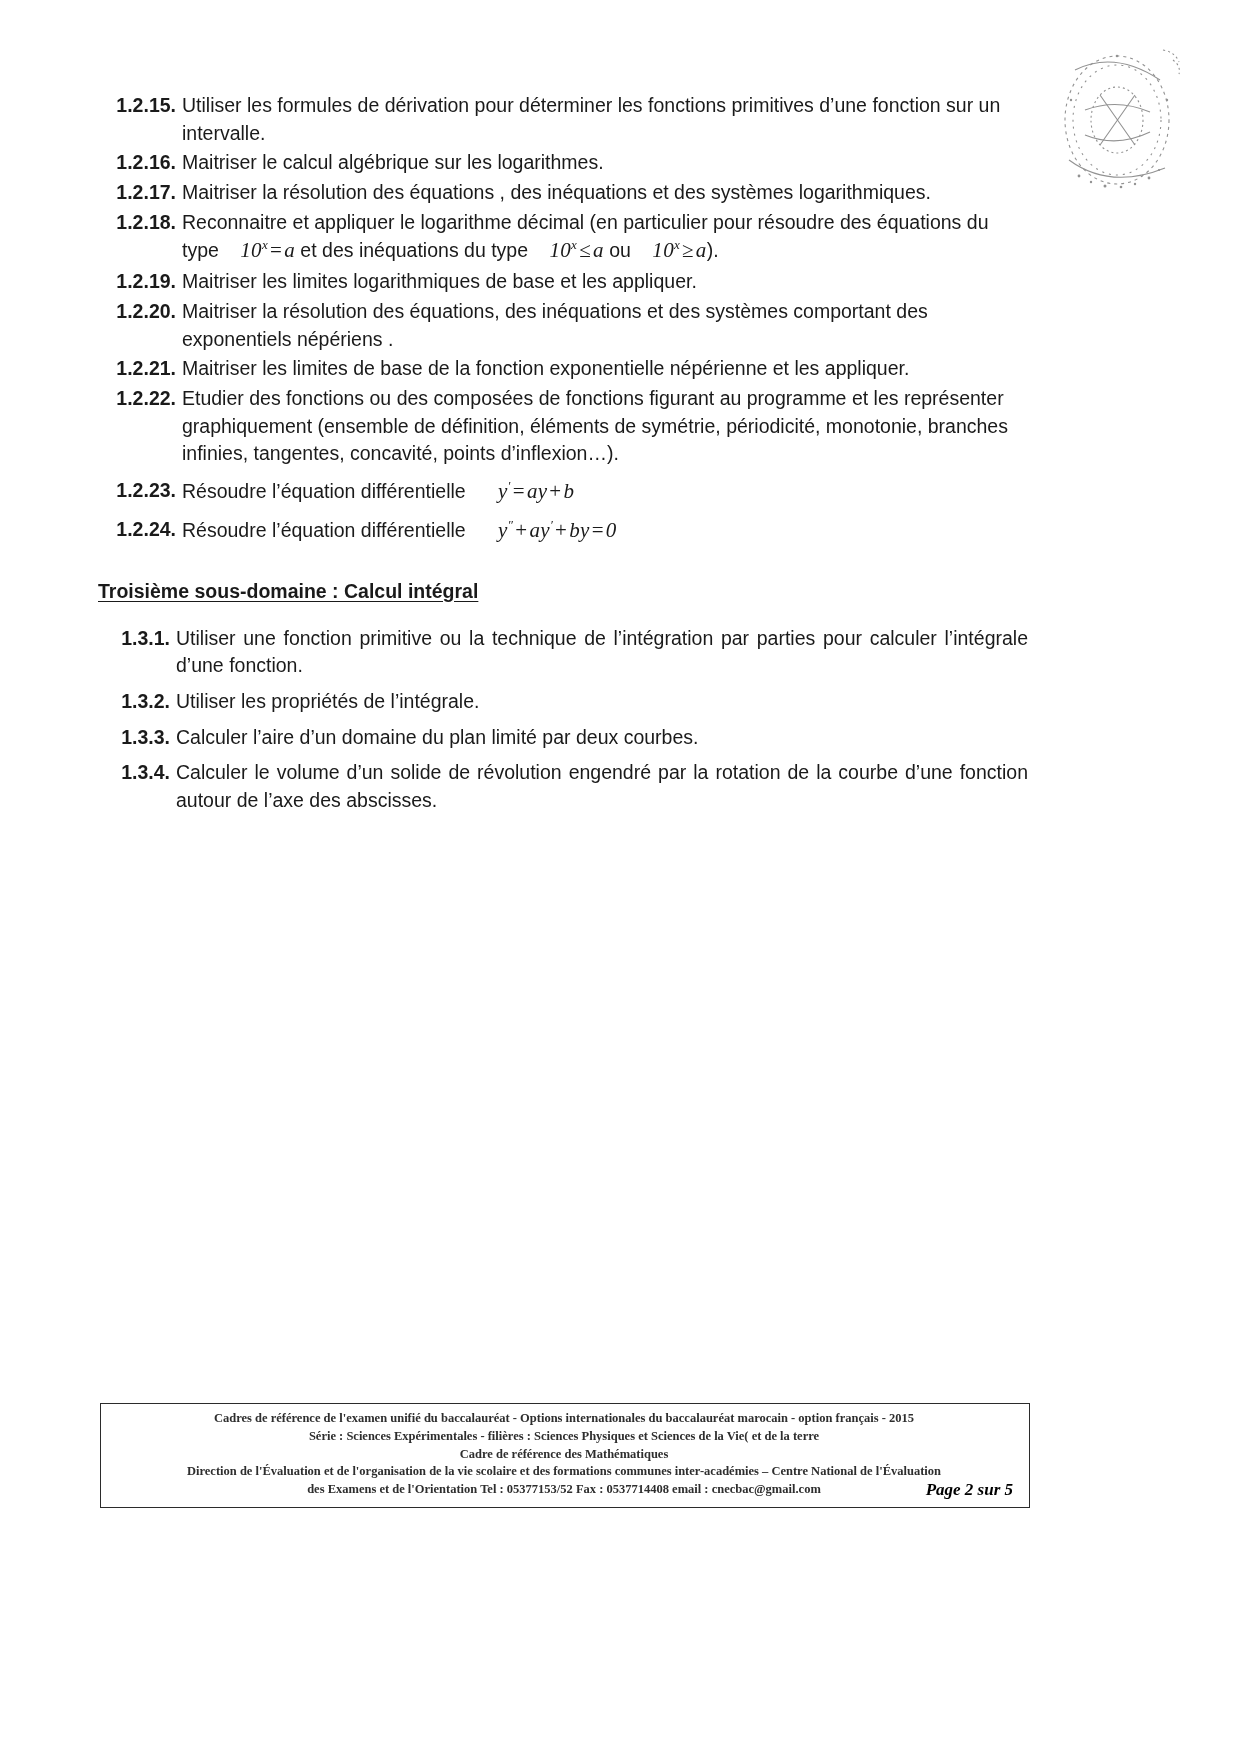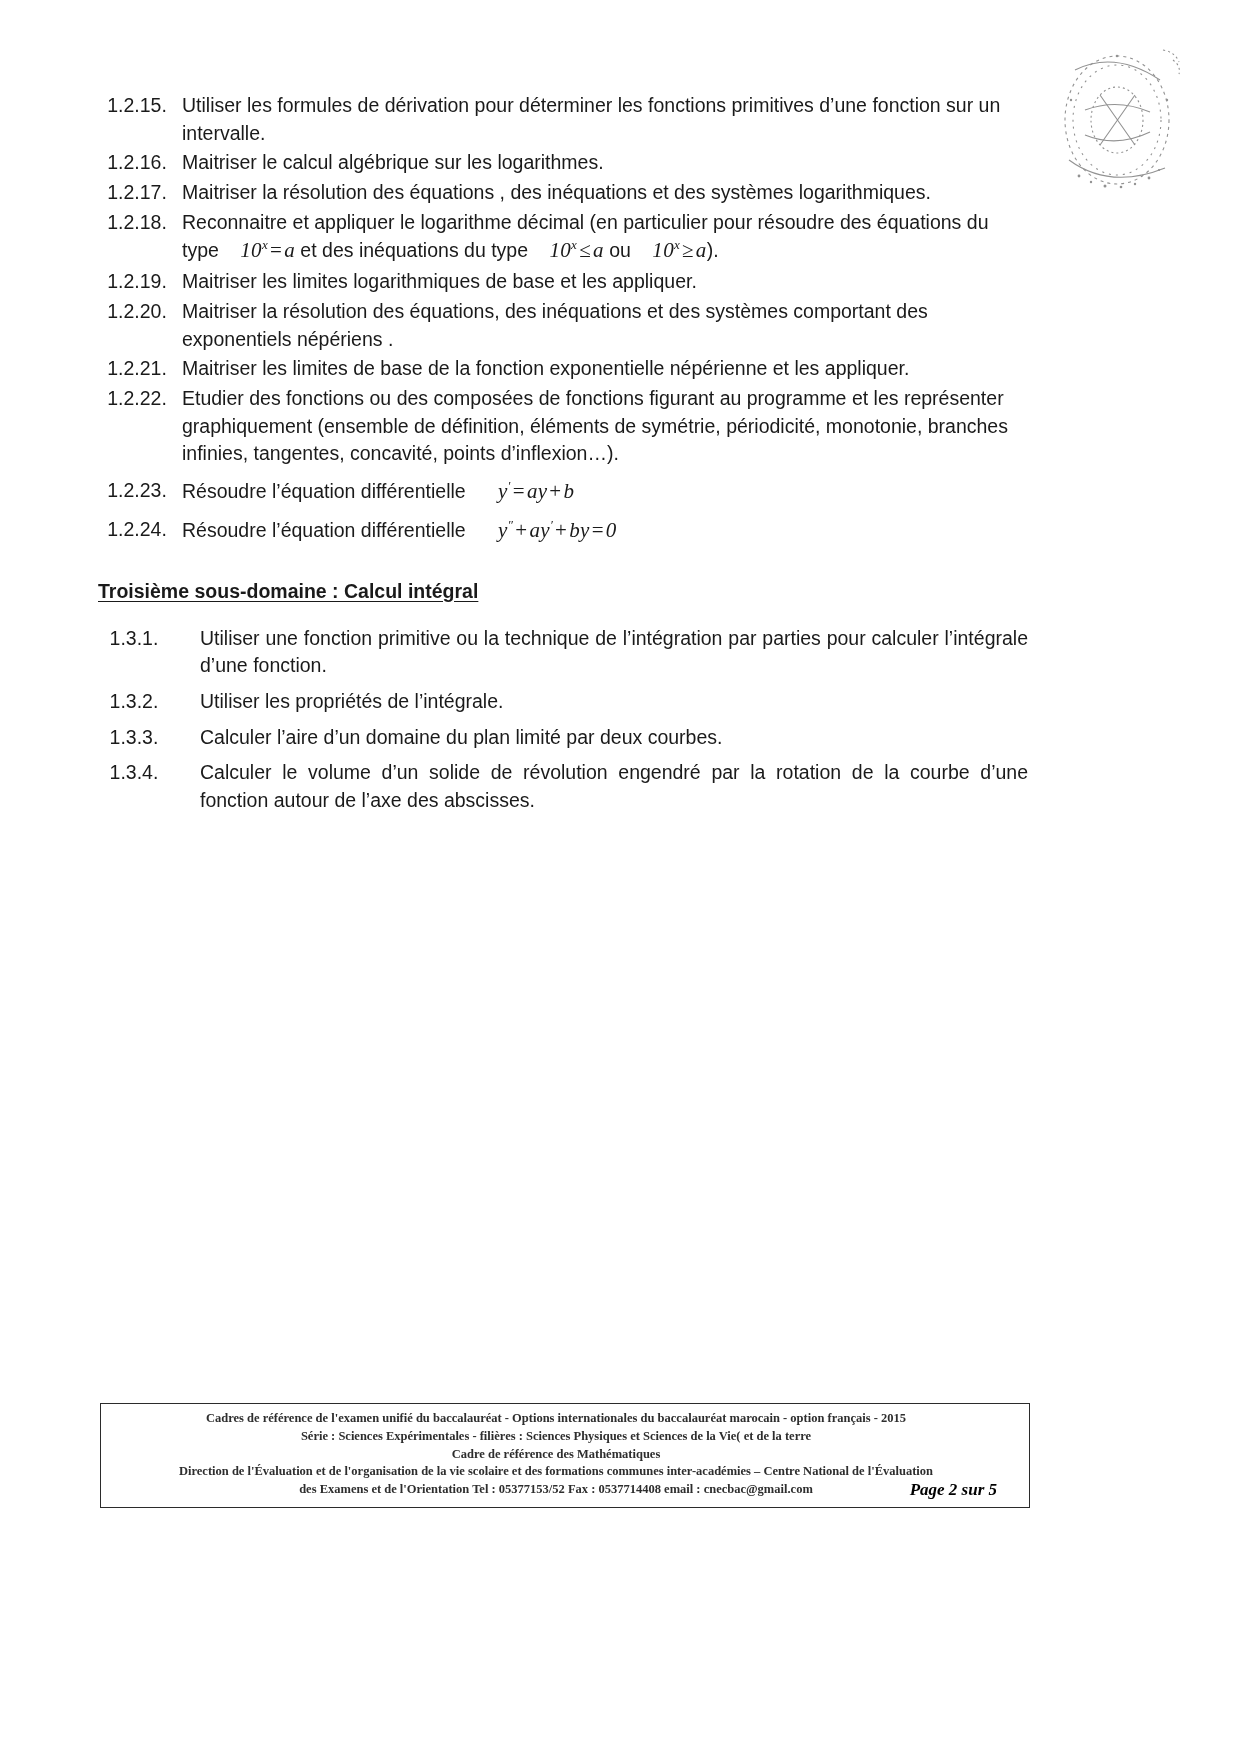--- a/index.html
+++ b/index.html
@@ -39,24 +39,24 @@
     width: 930px;
   }
   .item {
     display: flex;
     align-items: flex-start;
     margin-bottom: 2px;
     font-size: 19.5px;
     line-height: 1.42;
   }
   .item .num {
-    font-weight: normal;
+    font-weight: bold;
     flex: 0 0 auto;
     min-width: 78px;
-    text-align: center;
+    text-align: right;
     padding-right: 6px;
     white-space: nowrap;
   }
   .item .txt {
     flex: 1 1 auto;
   }
   .item.justify .txt {
     text-align: justify;
   }
   .gap-sm { height: 7px; }
@@ -84,34 +84,33 @@
     margin-top: 34px;
     margin-bottom: 22px;
     font-weight: bold;
     font-size: 19.5px;
     text-decoration: underline;
     text-underline-offset: 3px;
   }
 
   .sub-list .item {
     margin-bottom: 8px;
-    gap: 24px;
   }
   .sub-list .item .num {
     min-width: 72px;
   }
 
   
   .footer {
     position: absolute;
     left: 100px;
     top: 1403px;
     width: 930px;
     border: 1.5px solid #2b2b2b;
-    padding: 6px 28px 8px 10px;
+    padding: 6px 12px 8px 10px;
     box-sizing: border-box;
   }
   .footer .line {
     text-align: center;
     font-family: "Liberation Serif", serif;
     font-weight: bold;
     font-size: 12.5px;
     line-height: 1.42;
     color: #2e2e2e;
   }

